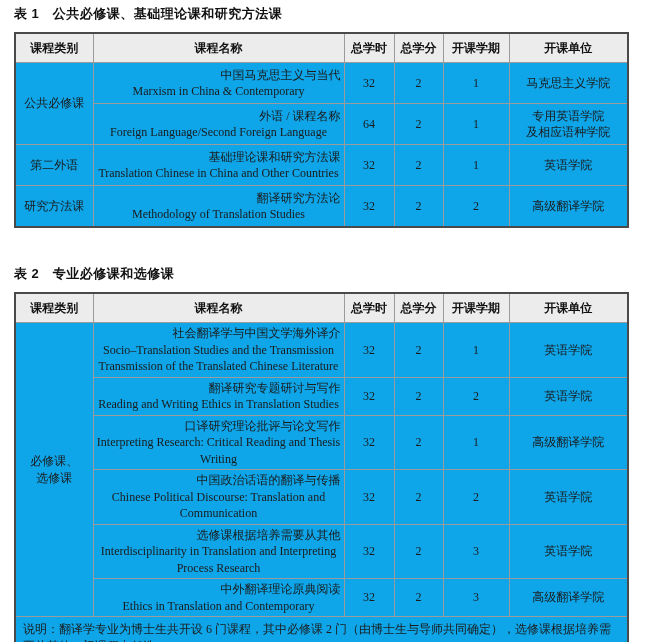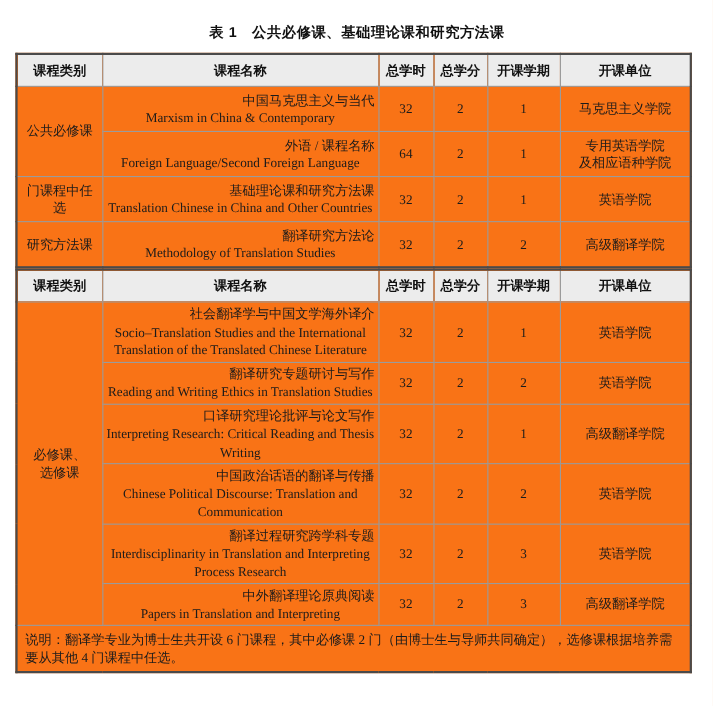--- a/index.html
+++ b/index.html
@@ -5,36 +5,35 @@
   html, body { margin: 0; padding: 0; background: #ffffff; }
   body {
     width: 648px; height: 642px;
     font-family: "Liberation Serif", "DejaVu Serif", serif;
     color: #1b1b1b;
     -webkit-font-smoothing: antialiased;
   }
   .page { padding: 5px 13px 0 14px; }
 
   .table-title {
-    text-align: center;
     font-family: "Liberation Sans", "DejaVu Sans", sans-serif;
     font-weight: bold;
     font-size: 13px;
     color: #111;
-    margin: 16px 0 9px 0;
+    margin: 0 0 9px 0;
     letter-spacing: 0.5px;
   }
   .table-title.second { margin-top: 37px; }
 
   table.course-table {
     border-collapse: collapse;
     table-layout: fixed;
     width: 613px;
     border: 2px solid #4a4a4a;
-    background: #f97316;
+    background: #0ea5e9;
   }
   .course-table th, .course-table td {
     border: 1px solid #9b9b9b;
     text-align: center;
     vertical-align: middle;
     padding: 2px 3px;
     font-size: 12px;
     line-height: 16.5px;
     overflow: hidden;
   }
@@ -101,21 +100,21 @@
           <span class="zh">外语 / 课程名称</span>
           <span class="en">Foreign Language/Second Foreign Language</span>
         </td>
         <td>64</td>
         <td>2</td>
         <td>1</td>
         <td class="pre">专用英语学院
 及相应语种学院</td>
       </tr>
       <tr>
-        <td class="pre">门课程中任选</td>
+        <td class="pre">第二外语</td>
         <td class="name-cell">
           <span class="zh">基础理论课和研究方法课</span>
           <span class="en">Translation Chinese in China and Other Countries</span>
         </td>
         <td>32</td>
         <td>2</td>
         <td>1</td>
         <td class="pre">英语学院</td>
       </tr>
       <tr>
@@ -125,20 +124,21 @@
           <span class="en">Methodology of Translation Studies</span>
         </td>
         <td>32</td>
         <td>2</td>
         <td>2</td>
         <td class="pre">高级翻译学院</td>
       </tr>
     </tbody>
   </table>
 
+  <div class="table-title second">表 2　专业必修课和选修课</div>
 
   <table class="course-table t2">
     <colgroup>
       <col style="width:78px">
         <col style="width:251px">
         <col style="width:50px">
       <col style="width:49px">
         <col style="width:66px">
         <col style="width:119px">
     </colgroup>
@@ -151,21 +151,21 @@
         <th>开课学期</th>
         <th>开课单位</th>
       </tr>
     </thead>
     <tbody>
       <tr>
         <td rowspan="6" class="pre">必修课、
 选修课</td>
         <td class="name-cell">
           <span class="zh">社会翻译学与中国文学海外译介</span>
-          <span class="en">Socio–Translation Studies and the International Translation of the Translated Chinese Literature</span>
+          <span class="en">Socio–Translation Studies and the Transmission Transmission of the Translated Chinese Literature</span>
         </td>
         <td>32</td>
         <td>2</td>
         <td>1</td>
         <td class="pre">英语学院</td>
       </tr>
       <tr>
         <td class="name-cell">
           <span class="zh">翻译研究专题研讨与写作</span>
           <span class="en">Reading and Writing Ethics in Translation Studies</span>
@@ -190,32 +190,32 @@
           <span class="zh">中国政治话语的翻译与传播</span>
           <span class="en">Chinese Political Discourse: Translation and Communication</span>
         </td>
         <td>32</td>
         <td>2</td>
         <td>2</td>
         <td class="pre">英语学院</td>
       </tr>
       <tr>
         <td class="name-cell">
-          <span class="zh">翻译过程研究跨学科专题</span>
+          <span class="zh">选修课根据培养需要从其他</span>
           <span class="en">Interdisciplinarity in Translation and Interpreting Process Research</span>
         </td>
         <td>32</td>
         <td>2</td>
         <td>3</td>
         <td class="pre">英语学院</td>
       </tr>
       <tr>
         <td class="name-cell">
           <span class="zh">中外翻译理论原典阅读</span>
-          <span class="en">Papers in Translation and Interpreting</span>
+          <span class="en">Ethics in Translation and Contemporary</span>
         </td>
         <td>32</td>
         <td>2</td>
         <td>3</td>
         <td class="pre">高级翻译学院</td>
       </tr>
       <tr>
         <td colspan="6" class="note-cell">说明：翻译学专业为博士生共开设 6 门课程，其中必修课 2 门（由博士生与导师共同确定），选修课根据培养需要从其他 4 门课程中任选。</td>
       </tr>
     </tbody>

